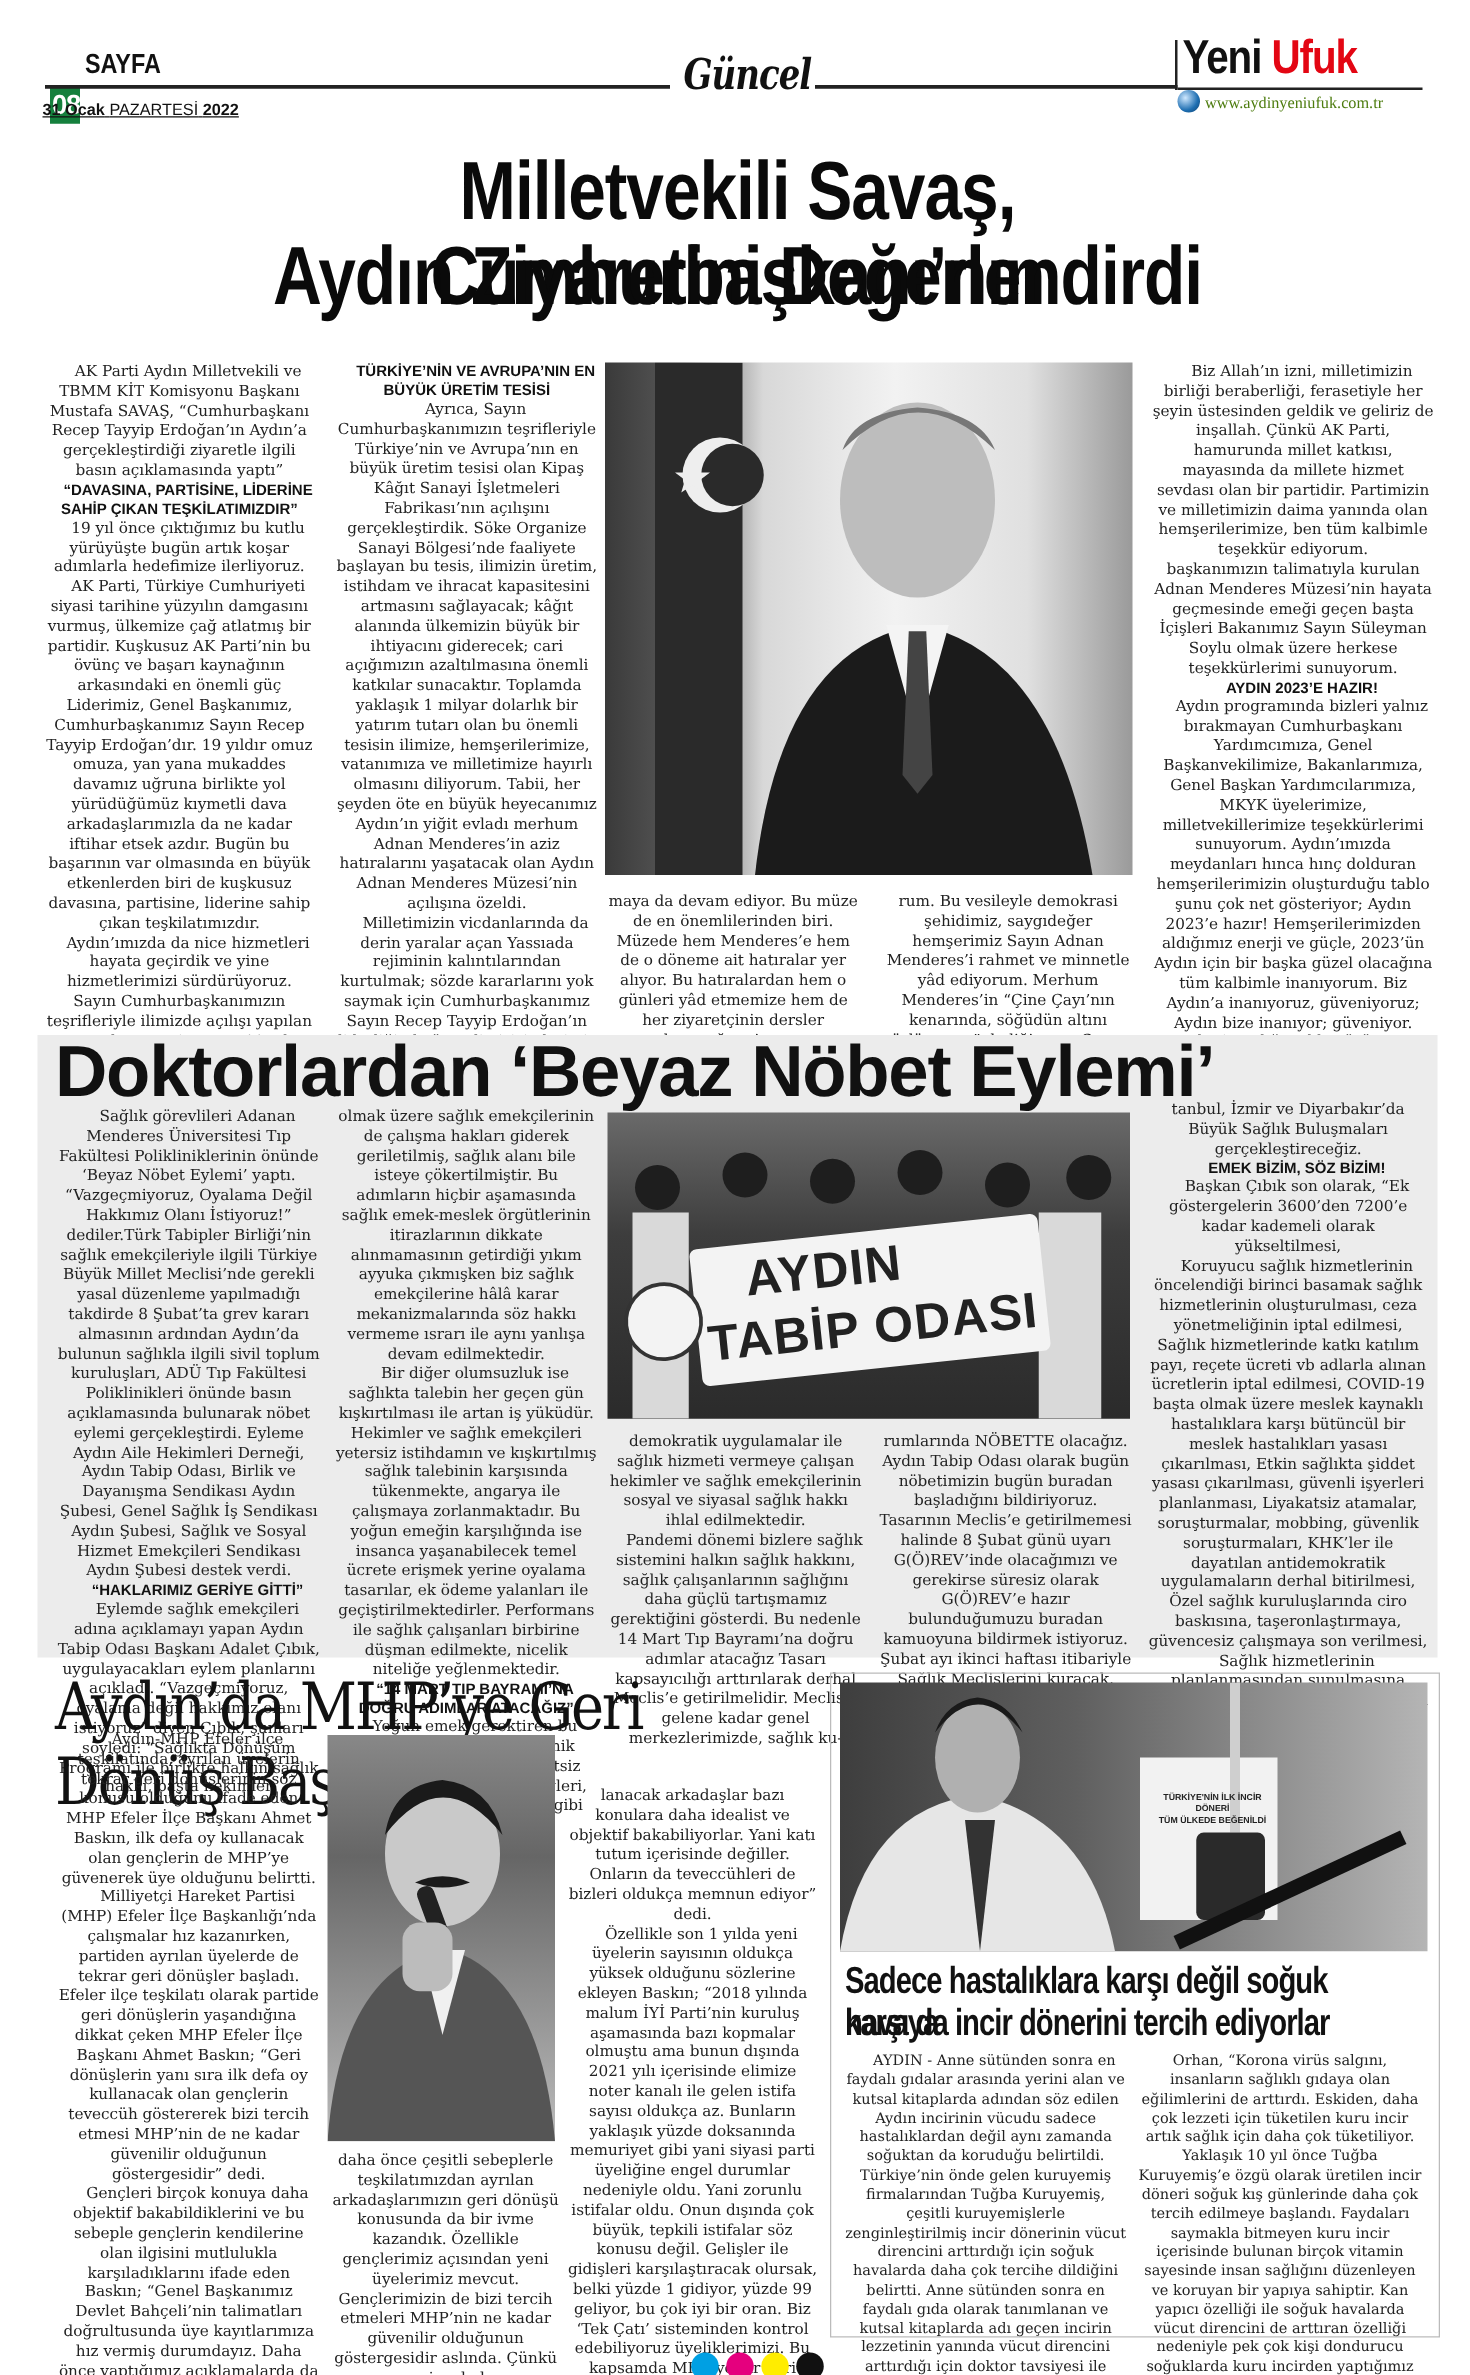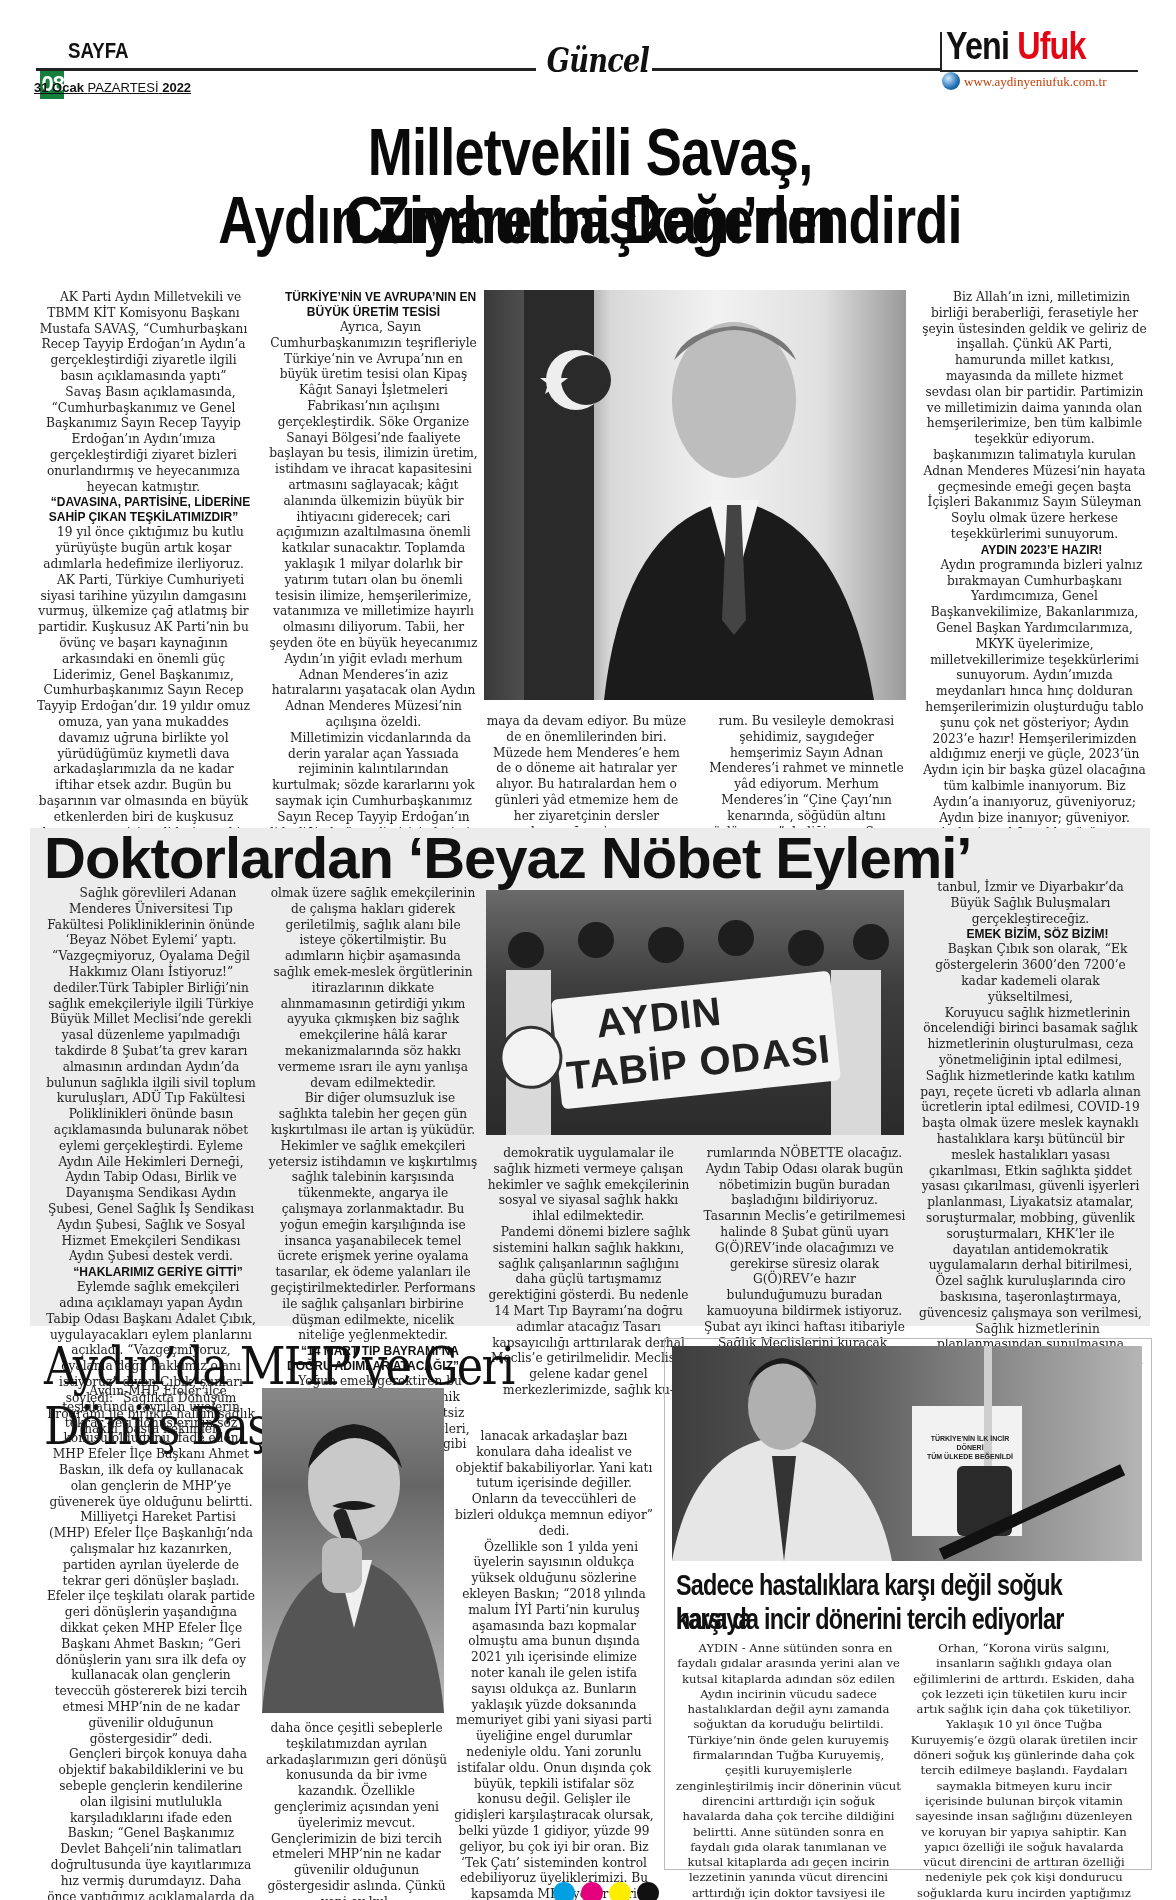--- a/index.html
+++ b/index.html
@@ -9,21 +9,21 @@
   .pg-num{left:40px;top:34px;width:24px;height:31px;background:#15803d;color:#fff;font:bold 22px/31px "Liberation Sans",sans-serif;text-align:right;letter-spacing:-1px;margin-top:34px;}
   .pg-word{left:68px;top:38px;font:bold 22px/26px "Liberation Sans",sans-serif;color:#111;transform:scaleX(.85);transform-origin:left;}
   .rule{height:3px;background:#222;}
   .date{left:34px;top:80px;font:13px/16px "Liberation Sans",sans-serif;color:#111;text-decoration:underline;}
   .date b{font-weight:bold;}
   .section{left:534px;top:40px;font:italic bold 34px/40px "DejaVu Serif",serif;color:#111;transform:scaleX(.8);transform-origin:center;letter-spacing:-1px;}
   .logo{left:946px;top:24px;font:bold 38px/44px "Liberation Sans",sans-serif;letter-spacing:-1px;transform:scaleX(.85);transform-origin:left;}
   .logo .a{color:#111;} .logo .b{color:#e30613;}
   .logo-bar{left:940px;top:32px;width:2px;height:40px;background:#222;}
   .globe{left:942px;top:72px;width:18px;height:18px;border-radius:50%;background:radial-gradient(circle at 35% 35%,#cfe8ff,#1f6fb2 60%,#0b3d6b);}
-  .url{left:964px;top:74px;font:13px/16px "Liberation Serif",serif;color:#c2410c;}
+  .url{left:964px;top:74px;font:13px/16px "Liberation Serif",serif;color:#4d7c0f;}
   
   .h1{left:40px;width:1100px;text-align:center;font:bold 66px/68px "Liberation Sans",sans-serif;color:#0a0a0a;transform:scaleX(.82);transform-origin:center;letter-spacing:-1px;}
   .txt{font:12.2px/15.8px "DejaVu Serif",serif;color:#222;text-align:center;}
   .txt p{margin:0;text-indent:14px;}
   .txt .sub{font:bold 12px/15px "Liberation Sans",sans-serif;text-indent:14px;margin:0;color:#111;}
   .photo{background:#888;overflow:hidden;}
   
   .gray{background:#ececec;}
   .h2{font:bold 58px/64px "Liberation Sans",sans-serif;color:#111;letter-spacing:-1px;}
   .h3{font:52px/60px "DejaVu Serif",serif;color:#111;letter-spacing:-2px;transform:scaleX(.86);transform-origin:left;}
@@ -51,21 +51,20 @@
 </div>
 <div class="abs rule" style="left:942px;top:70px;width:196px;height:2px;"></div>
 <div class="abs globe"></div>
 <a class="abs url">www.aydinyeniufuk.com.tr</a>
 
 <div class="abs h1" style="top:118px;">Milletvekili Savaş, Cumhurbaşkanı’nın</div>
 <div class="abs h1" style="top:186px;">Aydın Ziyaretini Değerlendirdi</div>
 
 <div class="abs txt" style="left:36px;top:290px;width:215px;">
     <p class="">AK Parti Aydın Milletvekili ve TBMM KİT Komisyonu Başkanı Mustafa SAVAŞ, “Cumhurbaşkanı Recep Tayyip Erdoğan’ın Aydın’a gerçekleştirdiği ziyaretle ilgili basın açıklamasında yaptı”</p>
-    <p class="">Savaş Basın açıklamasında, “Cumhurbaşkanımız ve Genel Başkanımız Sayın Recep Tayyip Erdoğan’ın Aydın’ımıza gerçekleştirdiği ziyaret bizleri onurlandırmış ve heyecanımıza heyecan katmıştır.</p>
     <p class="sub">“DAVASINA, PARTİSİNE, LİDERİNE SAHİP ÇIKAN TEŞKİLATIMIZDIR”</p>
     <p class="">19 yıl önce çıktığımız bu kutlu yürüyüşte bugün artık koşar adımlarla hedefimize ilerliyoruz.</p>
     <p class="">AK Parti, Türkiye Cumhuriyeti siyasi tarihine yüzyılın damgasını vurmuş, ülkemize çağ atlatmış bir partidir. Kuşkusuz AK Parti’nin bu övünç ve başarı kaynağının arkasındaki en önemli güç Liderimiz, Genel Başkanımız, Cumhurbaşkanımız Sayın Recep Tayyip Erdoğan’dır. 19 yıldır omuz omuza, yan yana mukaddes davamız uğruna birlikte yol yürüdüğümüz kıymetli dava arkadaşlarımızla da ne kadar iftihar etsek azdır. Bugün bu başarının var olmasında en büyük etkenlerden biri de kuşkusuz davasına, partisine, liderine sahip çıkan teşkilatımızdır.</p>
     <p class="">Aydın’ımızda da nice hizmetleri hayata geçirdik ve yine hizmetlerimizi sürdürüyoruz. Sayın Cumhurbaşkanımızın teşrifleriyle ilimizde açılışı yapılan yatırımların proje sayısı 117, bu pro-</p>
   </div>
 <div class="abs txt" style="left:266px;top:290px;width:215px;">
     <p class="sub">TÜRKİYE’NİN VE AVRUPA’NIN EN BÜYÜK ÜRETİM TESİSİ</p>
     <p class="">Ayrıca, Sayın Cumhurbaşkanımızın teşrifleriyle Türkiye’nin ve Avrupa’nın en büyük üretim tesisi olan Kipaş Kâğıt Sanayi İşletmeleri Fabrikası’nın açılışını gerçekleştirdik. Söke Organize Sanayi Bölgesi’nde faaliyete başlayan bu tesis, ilimizin üretim, istihdam ve ihracat kapasitesini artmasını sağlayacak; kâğıt alanında ülkemizin büyük bir ihtiyacını giderecek; cari açığımızın azaltılmasına önemli katkılar sunacaktır. Toplamda yaklaşık 1 milyar dolarlık bir yatırım tutarı olan bu önemli tesisin ilimize, hemşerilerimize, vatanımıza ve milletimize hayırlı olmasını diliyorum. Tabii, her şeyden öte en büyük heyecanımız Aydın’ın yiğit evladı merhum Adnan Menderes’in aziz hatıralarını yaşatacak olan Aydın Adnan Menderes Müzesi’nin açılışına özeldi.</p>
     <p class="">Milletimizin vicdanlarında da derin yaralar açan Yassıada rejiminin kalıntılarından kurtulmak; sözde kararlarını yok saymak için Cumhurbaşkanımız Sayın Recep Tayyip Erdoğan’ın liderliğinde önemli girişimlerimiz oldu; ol-</p>
   </div>

